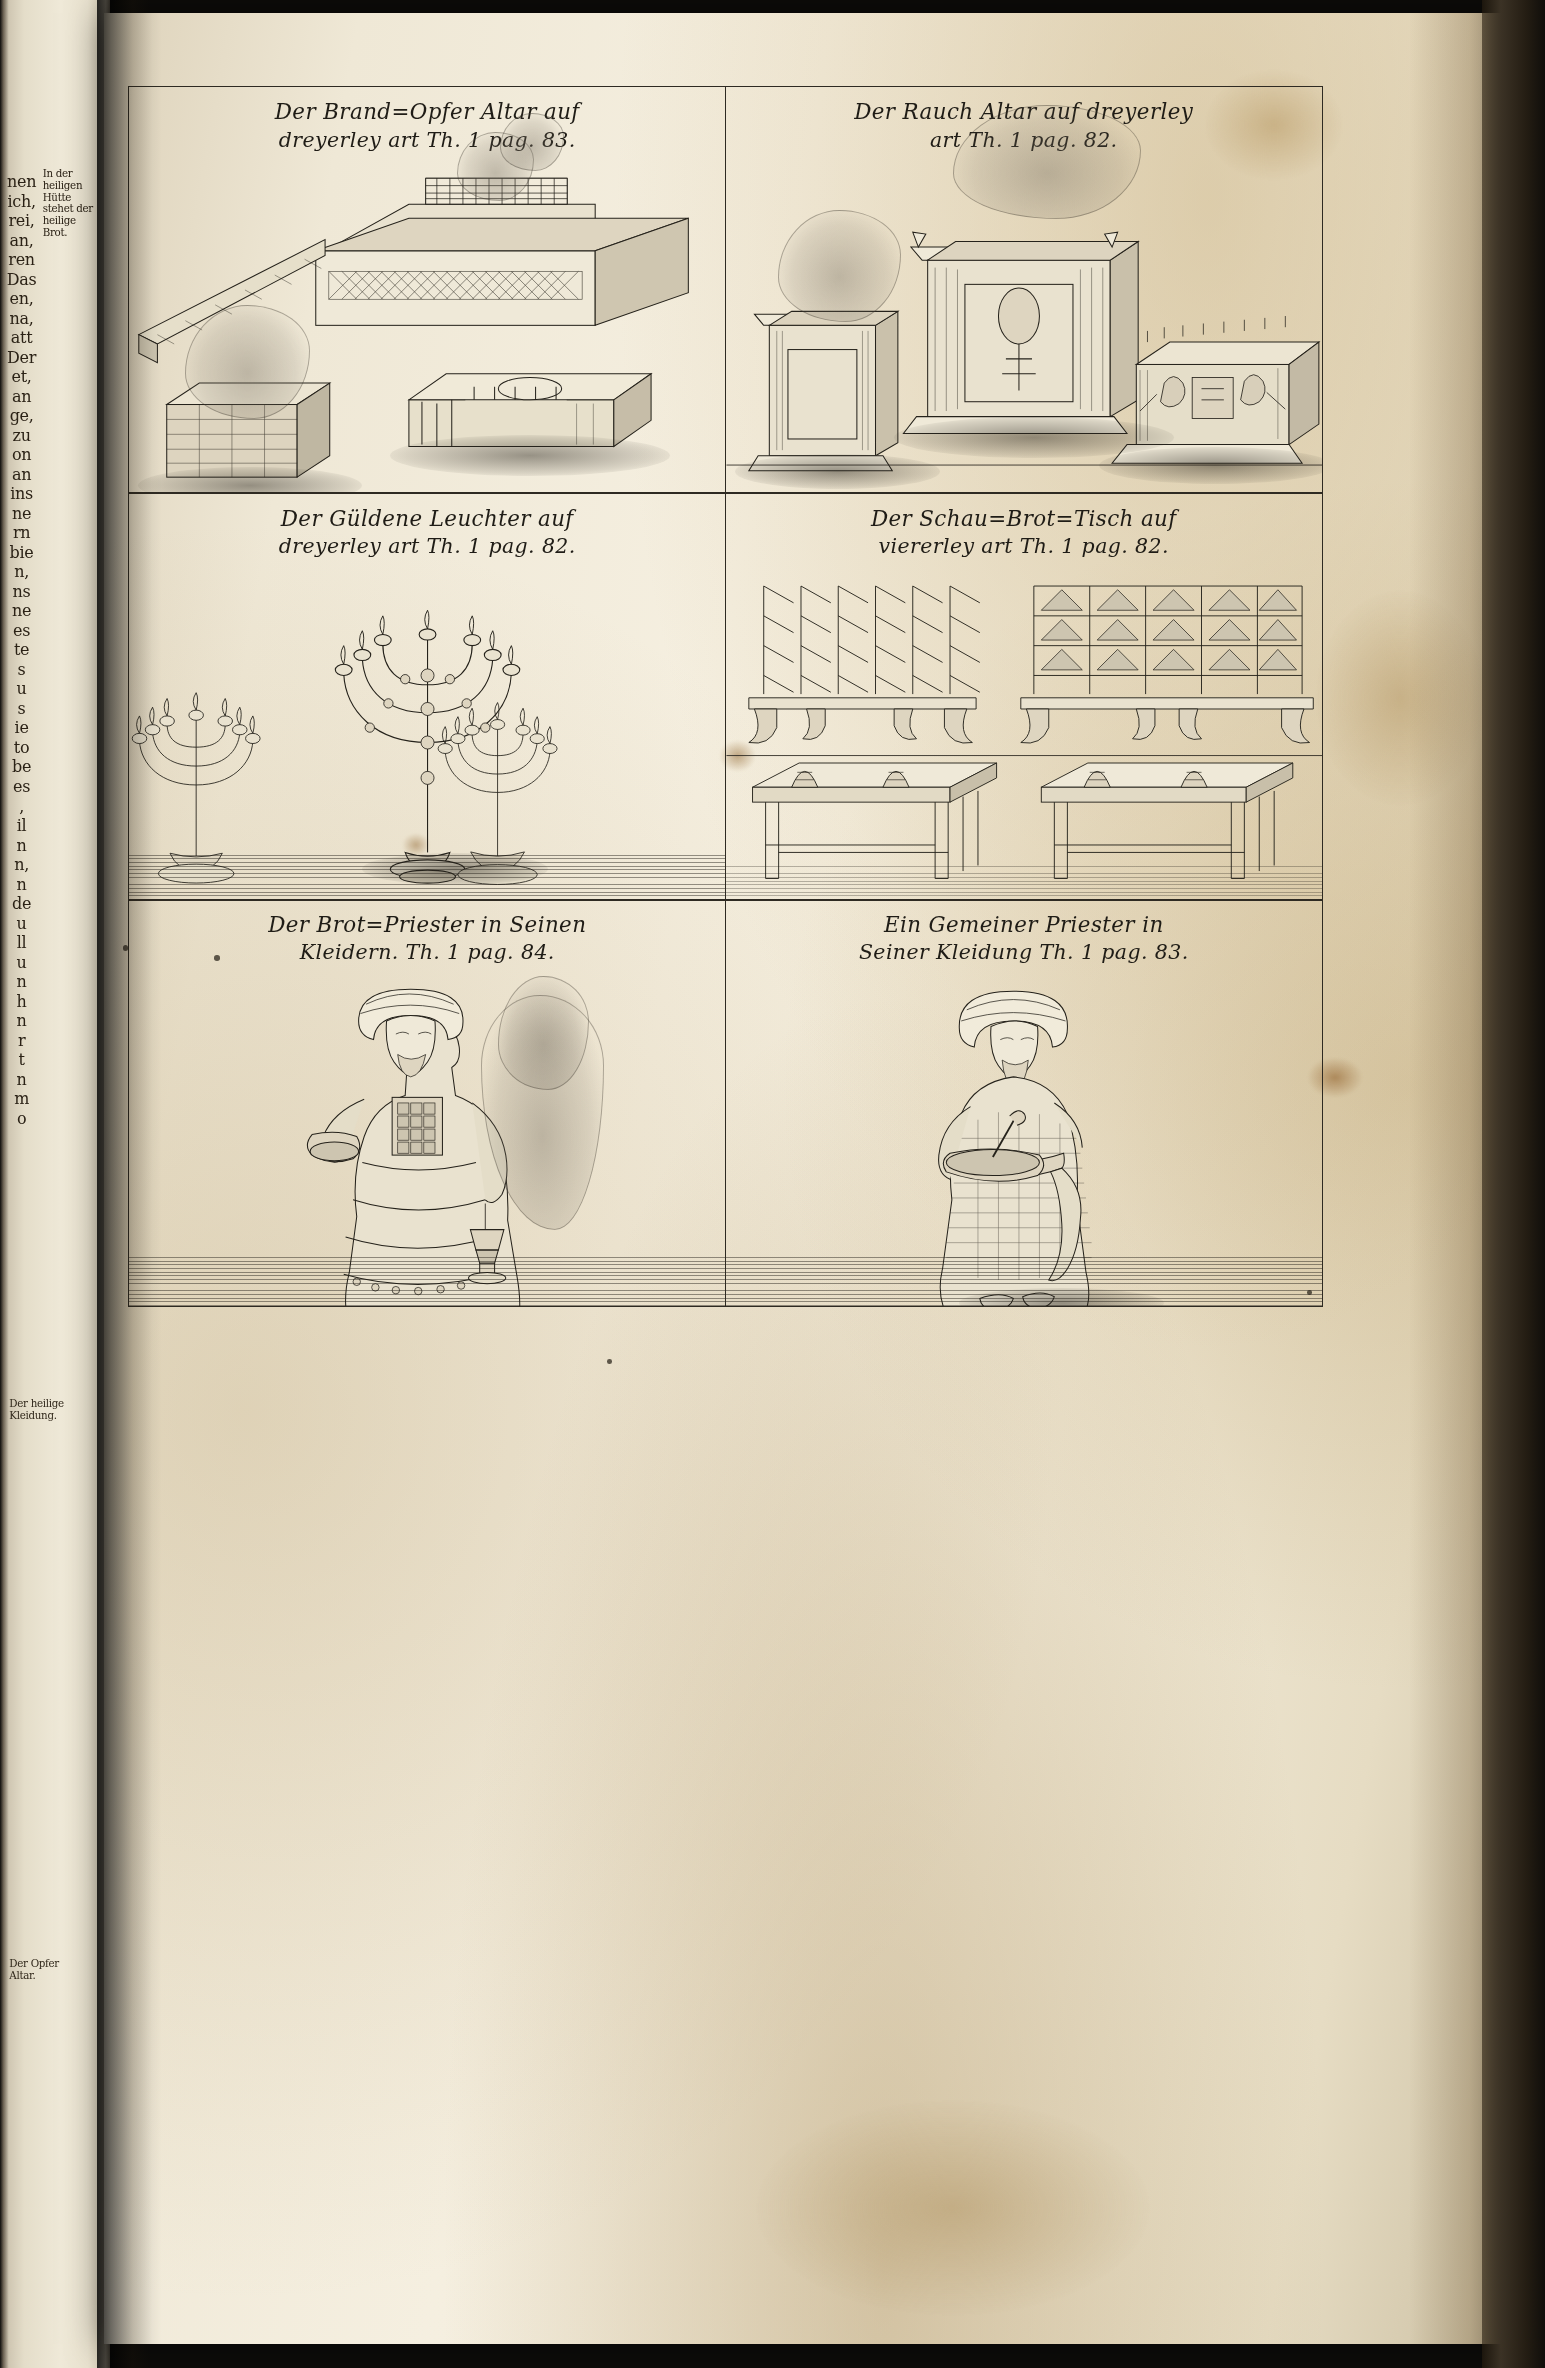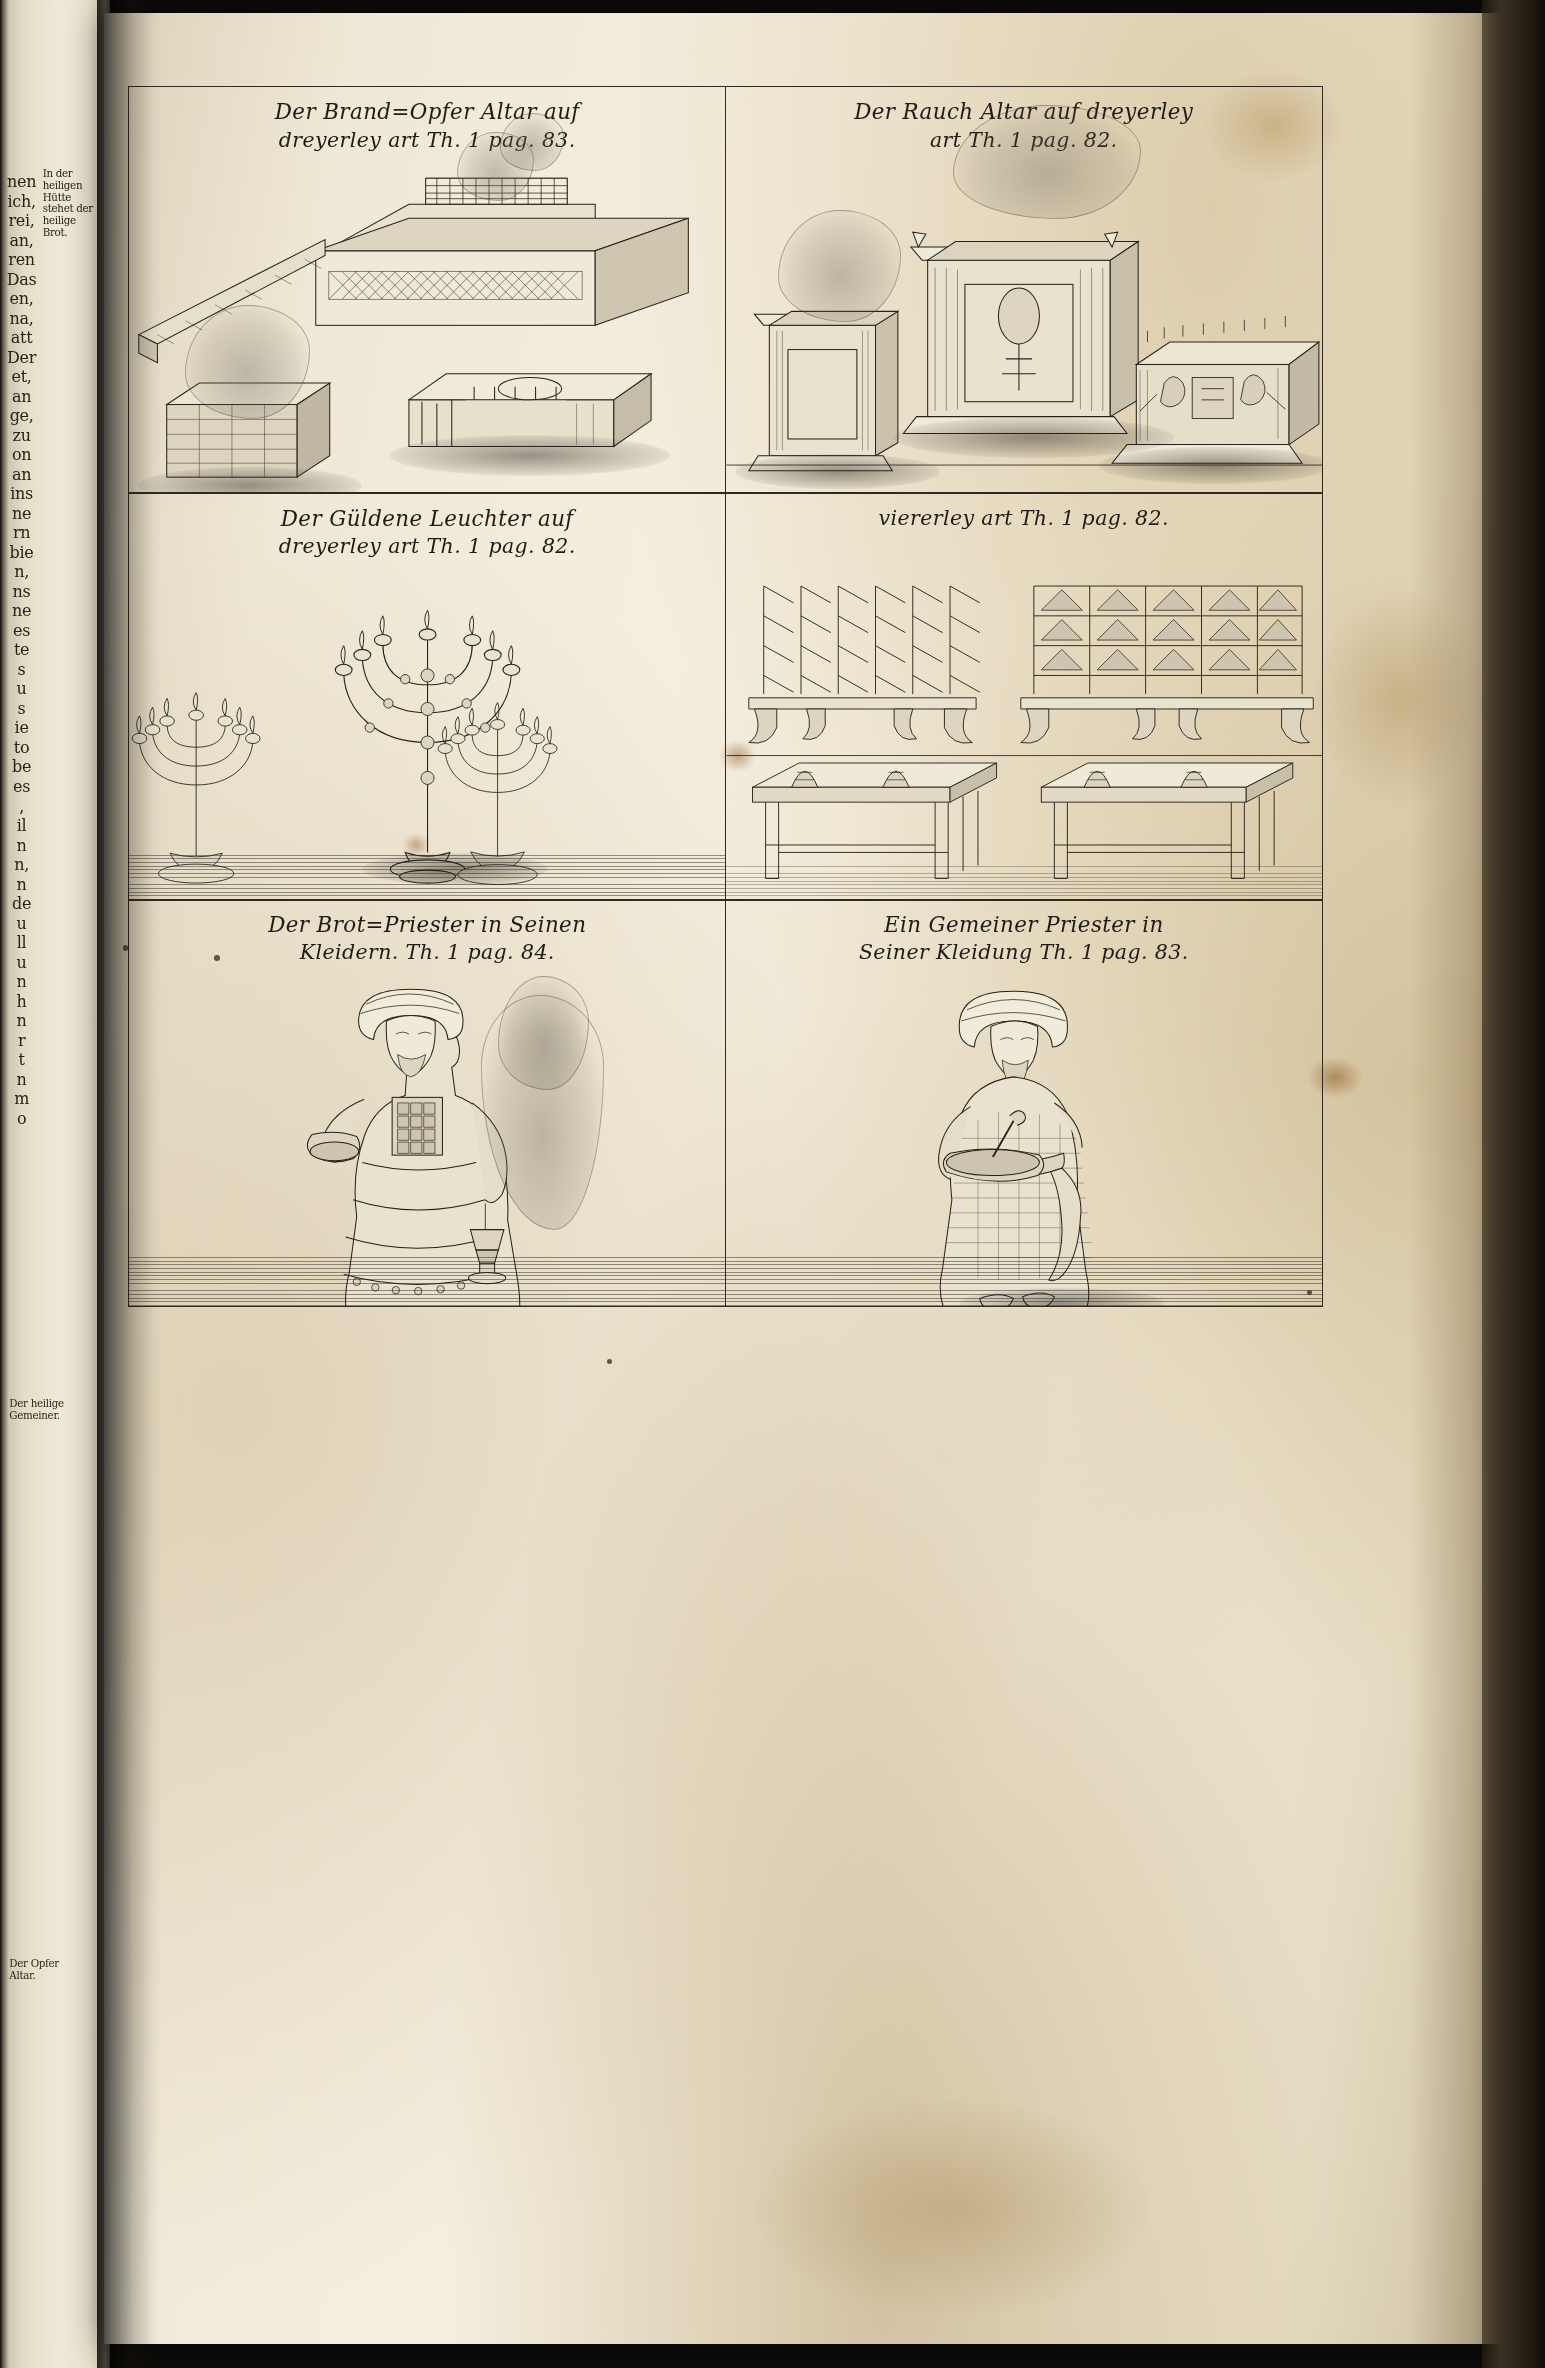--- a/index.html
+++ b/index.html
@@ -267,21 +267,21 @@
 u
 n
 h
 n
 r
 t
 n
 m
 o</div>
       <div class="verso-col verso-margin">In der heiligen Hütte stehet der heilige Brot.</div>
-      <div class="verso-col verso-note n1">Der heilige Gemeiner.</div>
+      <div class="verso-col verso-note n1">Der heilige Kleidung.</div>
       <div class="verso-col verso-note n2">Der Opfer Altar.</div>
     </div>
   </div>
 
   <div class="gutter"></div>
 
   <div class="recto">
 
     <div class="fox" style="left:1100px;top:56px;width:140px;height:112px;background:radial-gradient(ellipse,rgba(176,142,84,0.45),rgba(176,142,84,0) 70%);"></div>
     <div class="fox" style="left:1212px;top:578px;width:168px;height:214px;background:radial-gradient(ellipse,rgba(168,134,78,0.40),rgba(168,134,78,0) 72%);"></div>
@@ -551,20 +551,21 @@
                 </g>
               </g>
             </svg>
             <div class="ground" style="bottom:0;"></div>
             <div class="shadow-el" style="left:233px;top:280px;width:186px;height:32px;"></div>
           </div>
         </div>
 
         <div class="cell">
           <div class="cell-caption">
+            <span class="l1">Der Schau=Brot=Tisch auf</span>
             <span class="l2">viererley art  Th. 1 pag. 82.</span>
           </div>
           <div class="cell-art">
             <svg class="fig" width="598" height="326" viewBox="0 0 641 350">
               <g stroke="#25221b" fill="none" stroke-width="1">
 
                 <g>
                   <g stroke-width="1">
                     <path d="M40,130 L40,14 M80,130 L80,14 M120,130 L120,14 M160,130 L160,14 M200,130 L200,14 M240,130 L240,14"></path>
                     <path d="M40,14 L72,32 M80,14 L112,32 M120,14 L152,32 M160,14 L192,32 M200,14 L232,32 M240,14 L272,32"></path>

